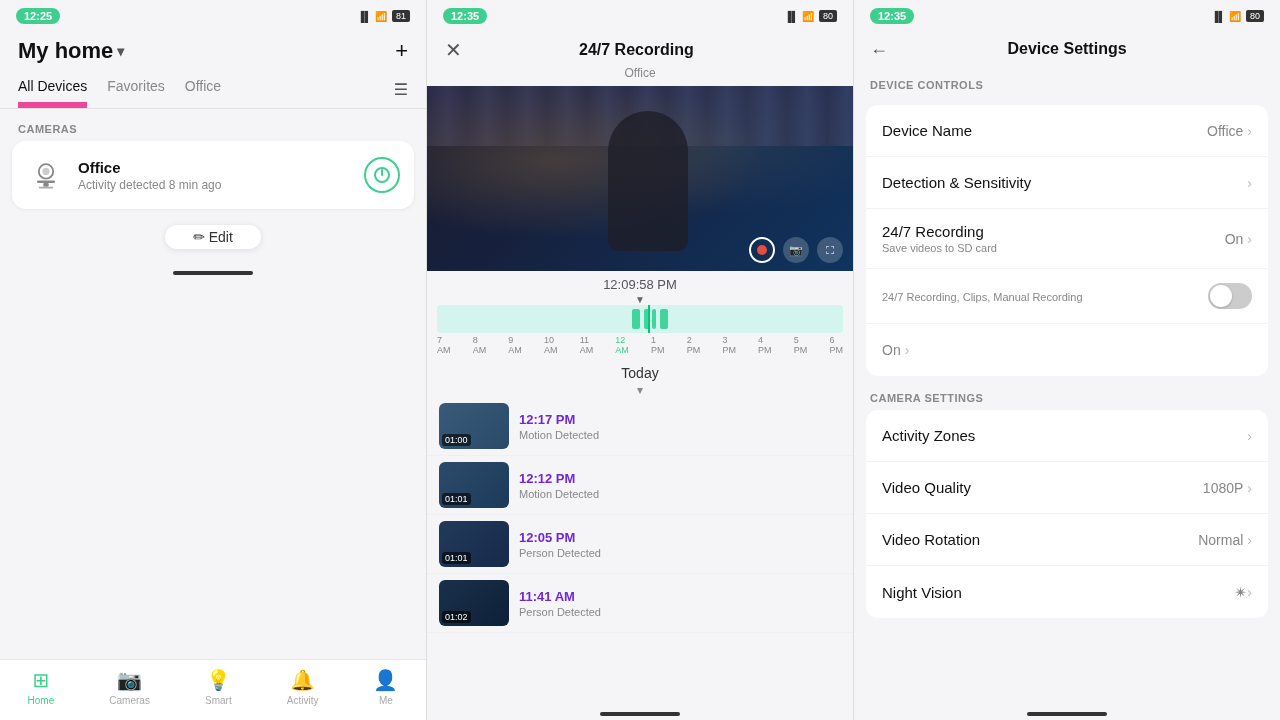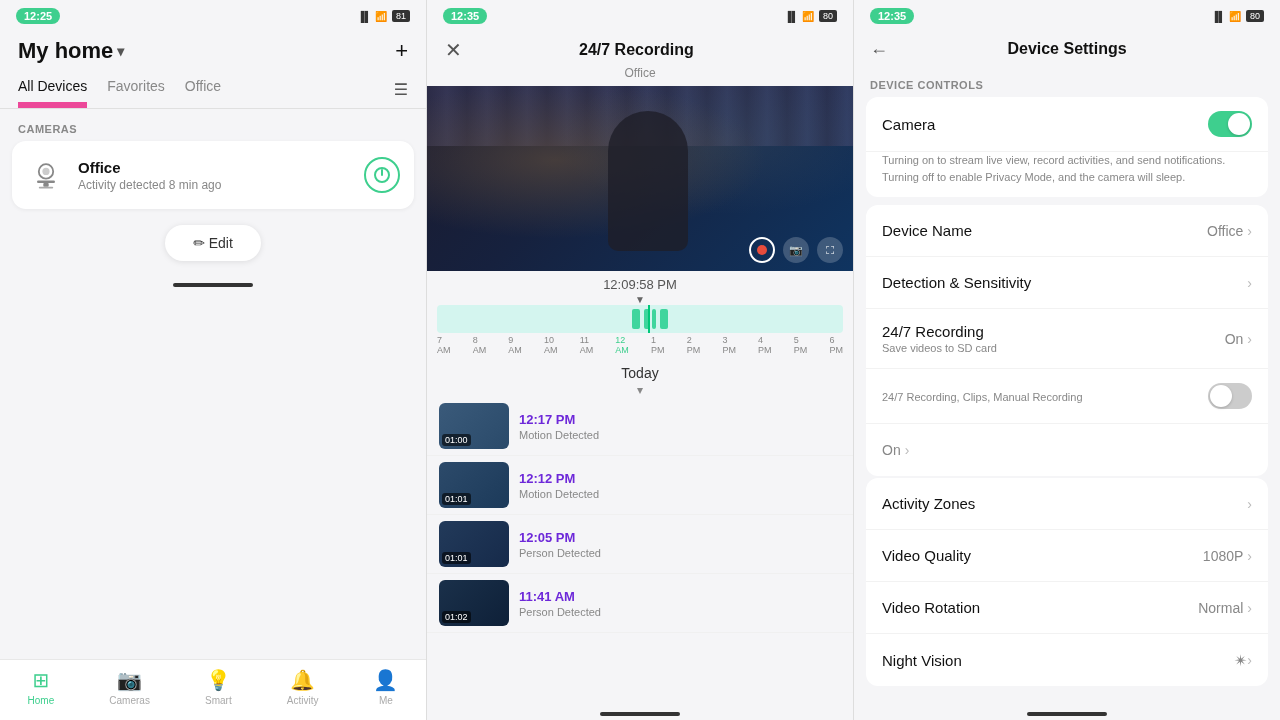--- a/index.html
+++ b/index.html
@@ -170,21 +170,21 @@
     }
 
     .edit-btn {
       margin: 16px auto;
       display: flex;
       align-items: center;
       gap: 6px;
       background: white;
       border: none;
       border-radius: 22px;
-      padding: 10px 28px;
+      padding: 4px 28px;
       font-size: 14px;
       font-weight: 500;
       color: #333;
       box-shadow: 0 1px 6px rgba(0,0,0,0.10);
       cursor: pointer;
     }
 
     
     .bottom-nav {
       position: absolute;
@@ -735,31 +735,20 @@
 
   <div class="settings-header">
     <span class="back-btn">←</span>
     <span class="settings-title">Device Settings</span>
   </div>
 
   <div class="settings-scroll">
 
     <div class="settings-section-label">DEVICE CONTROLS</div>
 
-    <div class="settings-card">
-
-      <div class="settings-row">
-        <div class="settings-row-label">
-          <div class="settings-row-title">Camera</div>
-        </div>
-        <div class="toggle-on"></div>
-      </div>
-
-      <div style="padding: 0 16px 12px; font-size:11px; color:#888; line-height:1.5;">Turning on to stream live view, record activities, and send notifications. Turning off to enable Privacy Mode, and the camera will sleep.</div>
-    </div>
 
     <div class="settings-card" style="margin-top:8px;">
 
       <div class="settings-row">
         <div class="settings-row-label">
           <div class="settings-row-title">Device Name</div>
         </div>
         <span class="settings-row-value">Office</span>
         <span class="chevron-right">›</span>
       </div>
@@ -786,20 +775,21 @@
         </div>
         <div class="toggle-off"></div>
       </div>
 
       <div class="settings-row">
         <span class="settings-row-value">On</span>
         <span class="chevron-right">›</span>
       </div>
     </div>
 
+    <div class="settings-section-label">CAMERA SETTINGS</div>
 
     <div class="settings-card">
 
       <div class="settings-row">
         <div class="settings-row-label">
           <div class="settings-row-title">Activity Zones</div>
         </div>
         <span class="chevron-right">›</span>
       </div>
 

